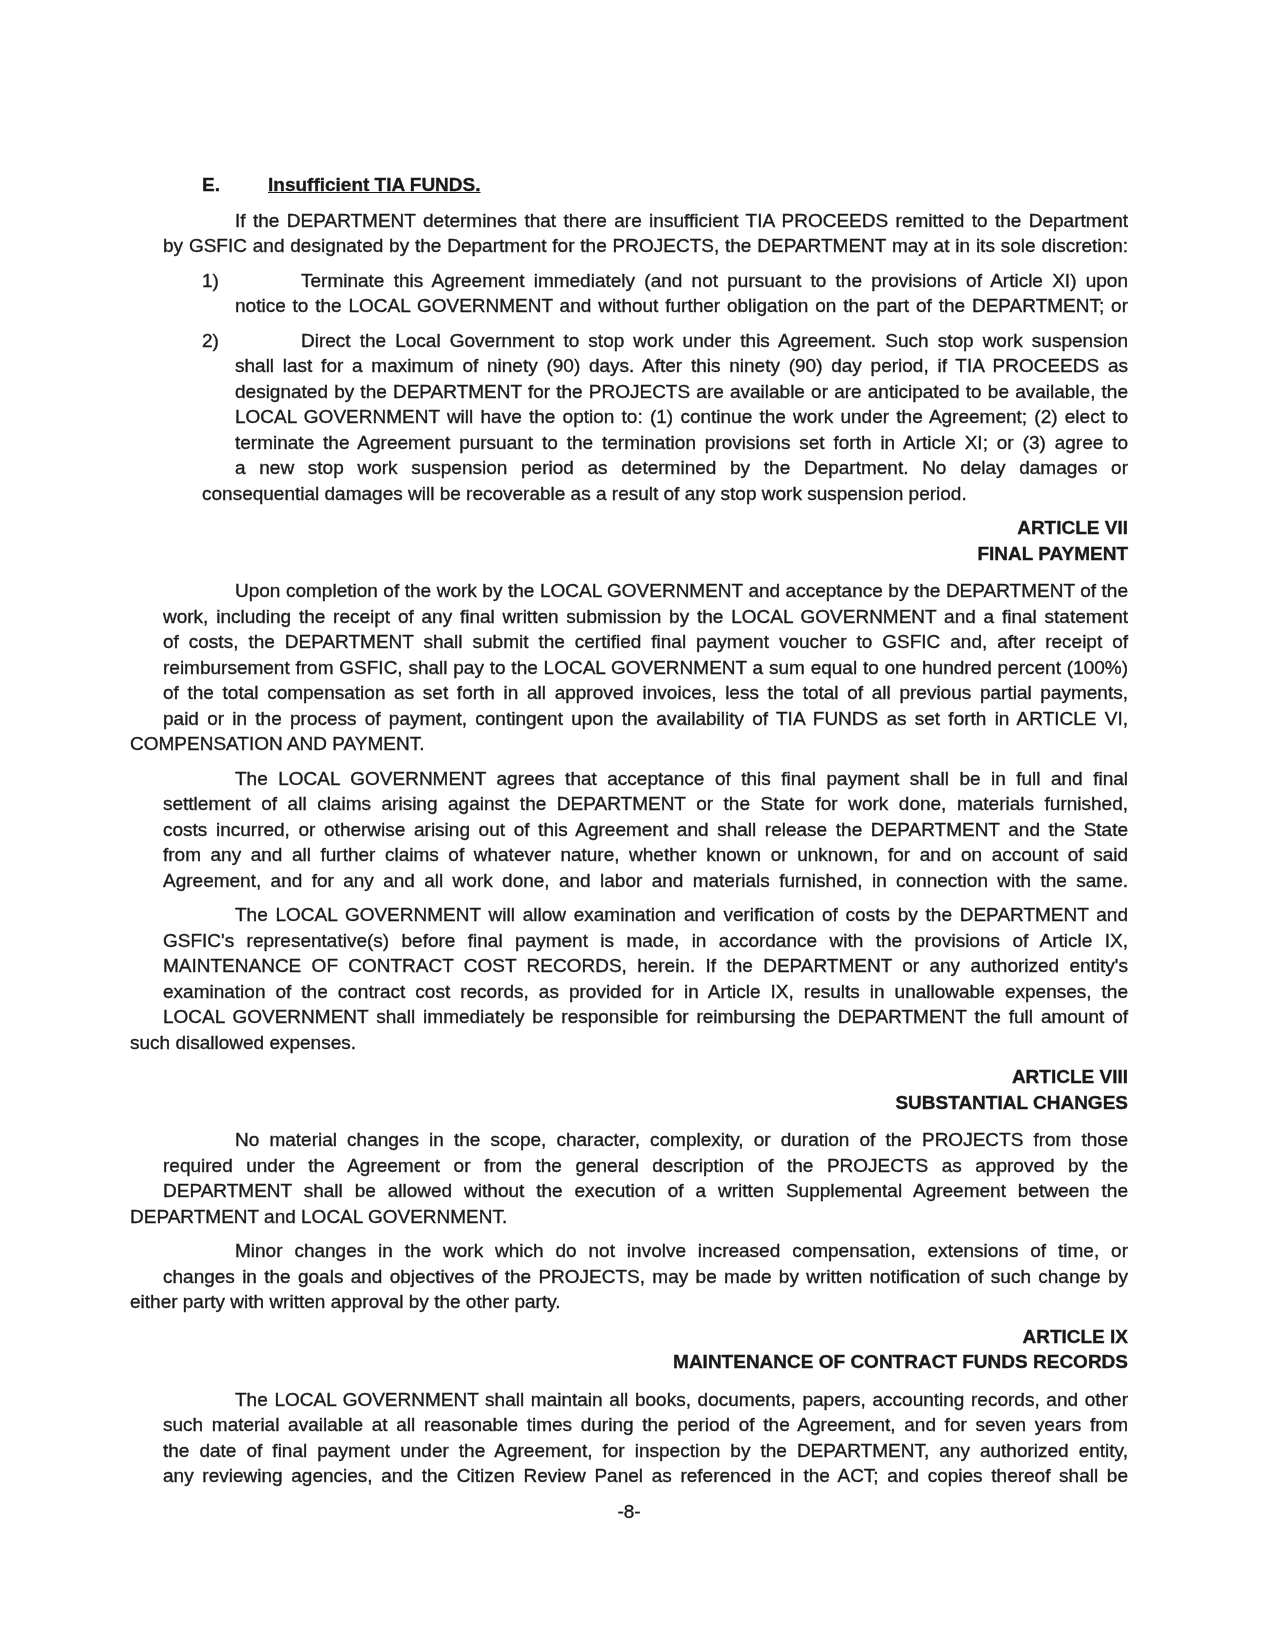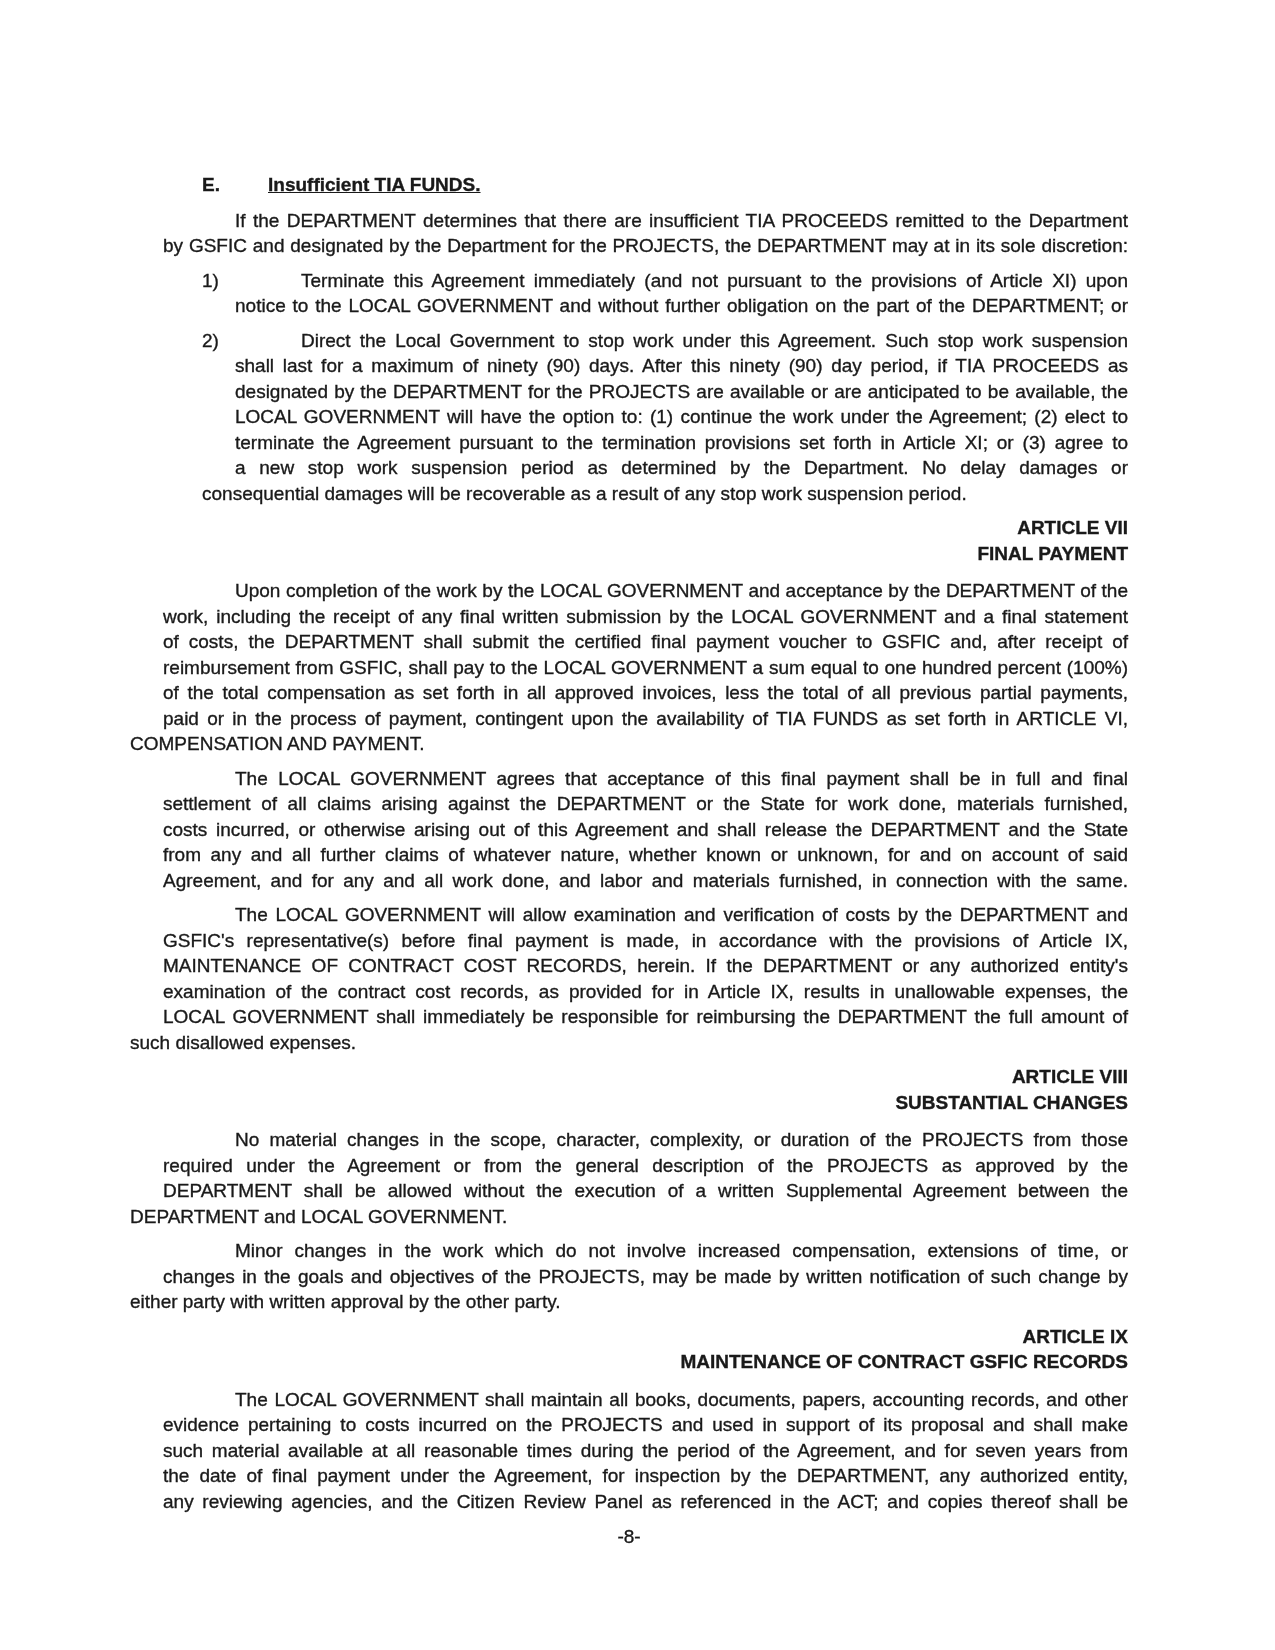--- a/index.html
+++ b/index.html
@@ -91,24 +91,23 @@
         <div class="line fill">DEPARTMENT shall be allowed without the execution of a written Supplemental Agreement between the</div>
         <div class="line">DEPARTMENT and LOCAL GOVERNMENT.</div>
       </div>
       <div class="paragraph">
         <div class="line fill indent">Minor changes in the work which do not involve increased compensation, extensions of time, or</div>
         <div class="line fill">changes in the goals and objectives of the PROJECTS, may be made by written notification of such change by</div>
         <div class="line">either party with written approval by the other party.</div>
       </div>
       <div class="article-heading">
         <div>ARTICLE IX</div>
-        <div>MAINTENANCE OF CONTRACT GSFIC RECORDS</div>
+        <div>MAINTENANCE OF CONTRACT FUNDS RECORDS</div>
       </div>
       <div class="paragraph">
         <div class="line fill indent">The LOCAL GOVERNMENT shall maintain all books, documents, papers, accounting records, and other</div>
-        <div class="line fill">evidence pertaining to costs incurred on the PROJECTS and used in support of its proposal and shall make</div>
         <div class="line fill">such material available at all reasonable times during the period of the Agreement, and for seven years from</div>
         <div class="line fill">the date of final payment under the Agreement, for inspection by the DEPARTMENT, any authorized entity,</div>
         <div class="line fill">any reviewing agencies, and the Citizen Review Panel as referenced in the ACT; and copies thereof shall be</div>
       </div>
     </div>
   <div class="page-number">-8-</div>
 </div>
 
 </body></html>

